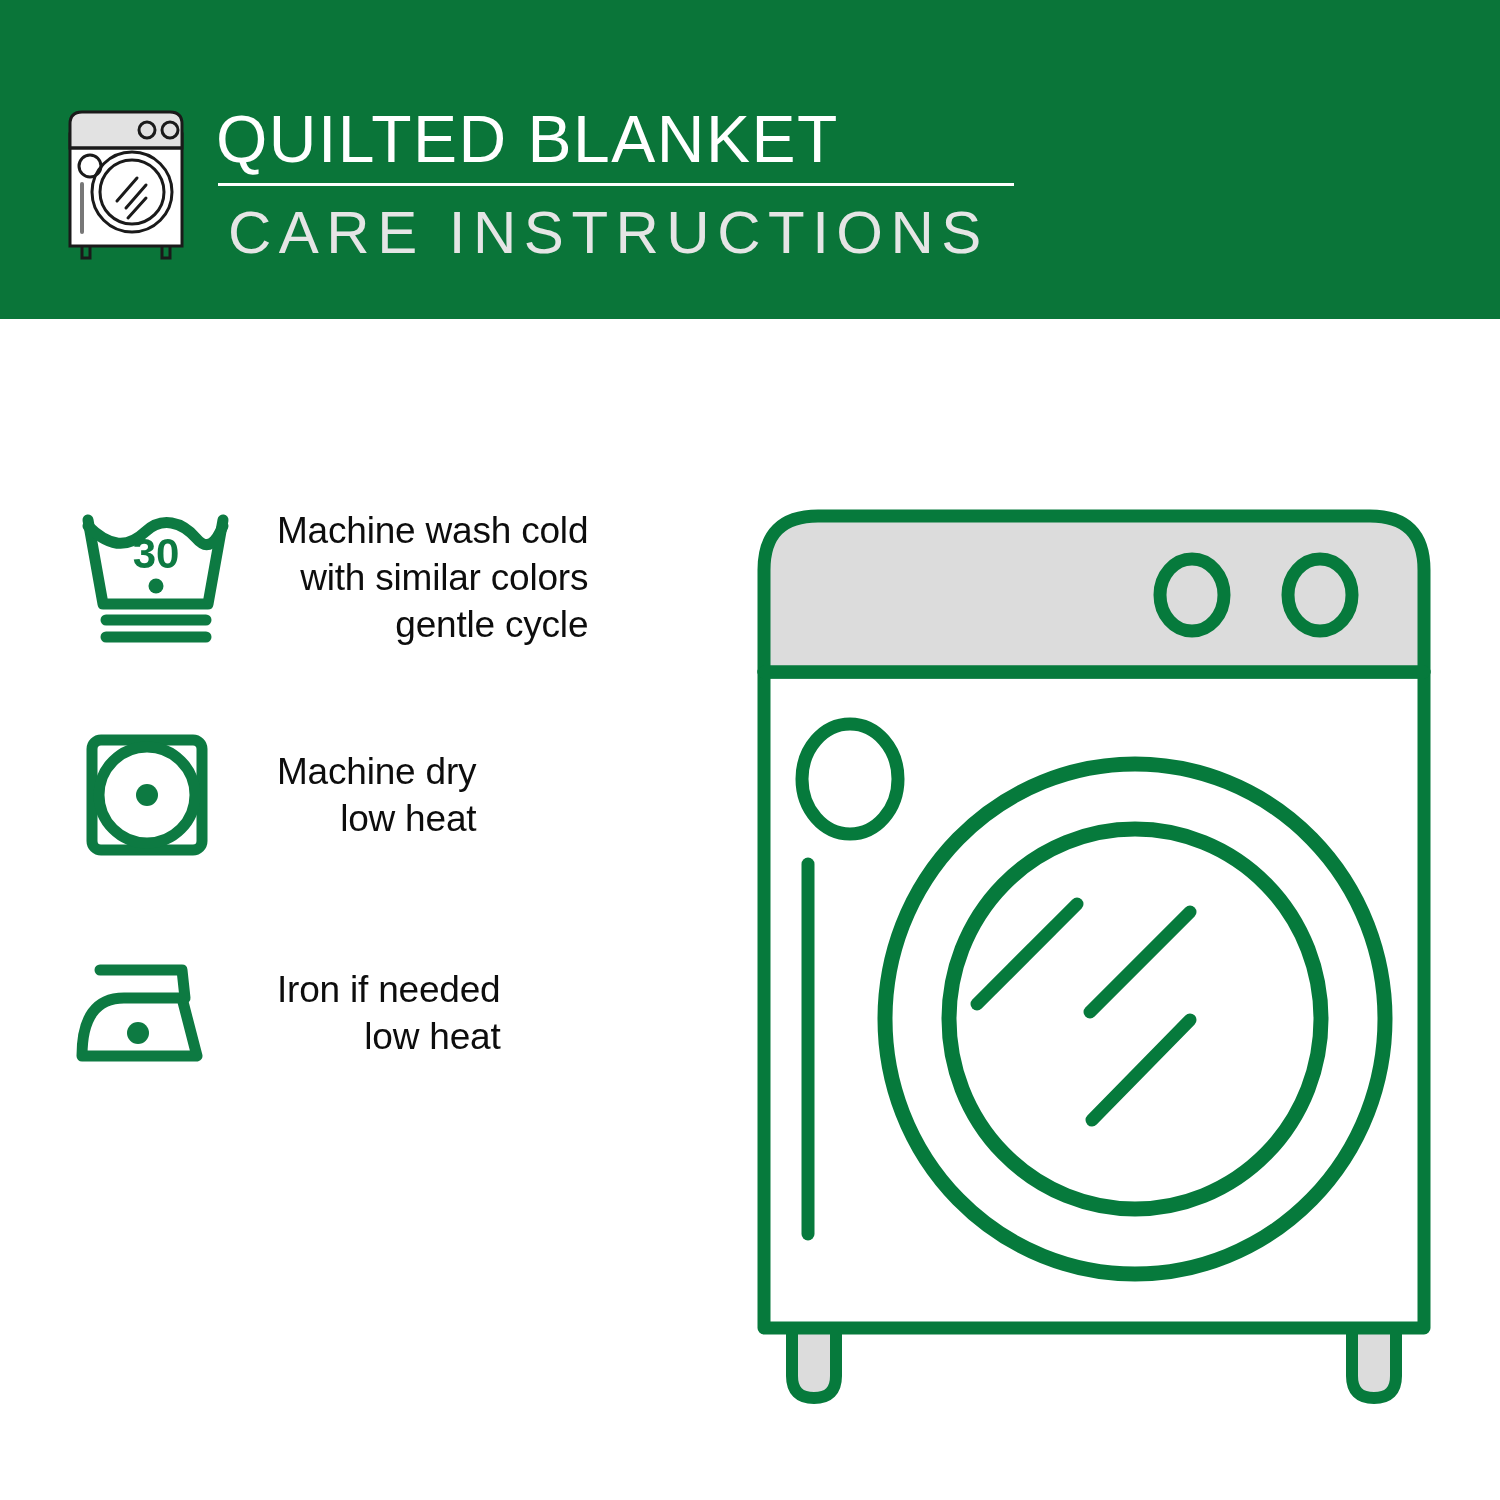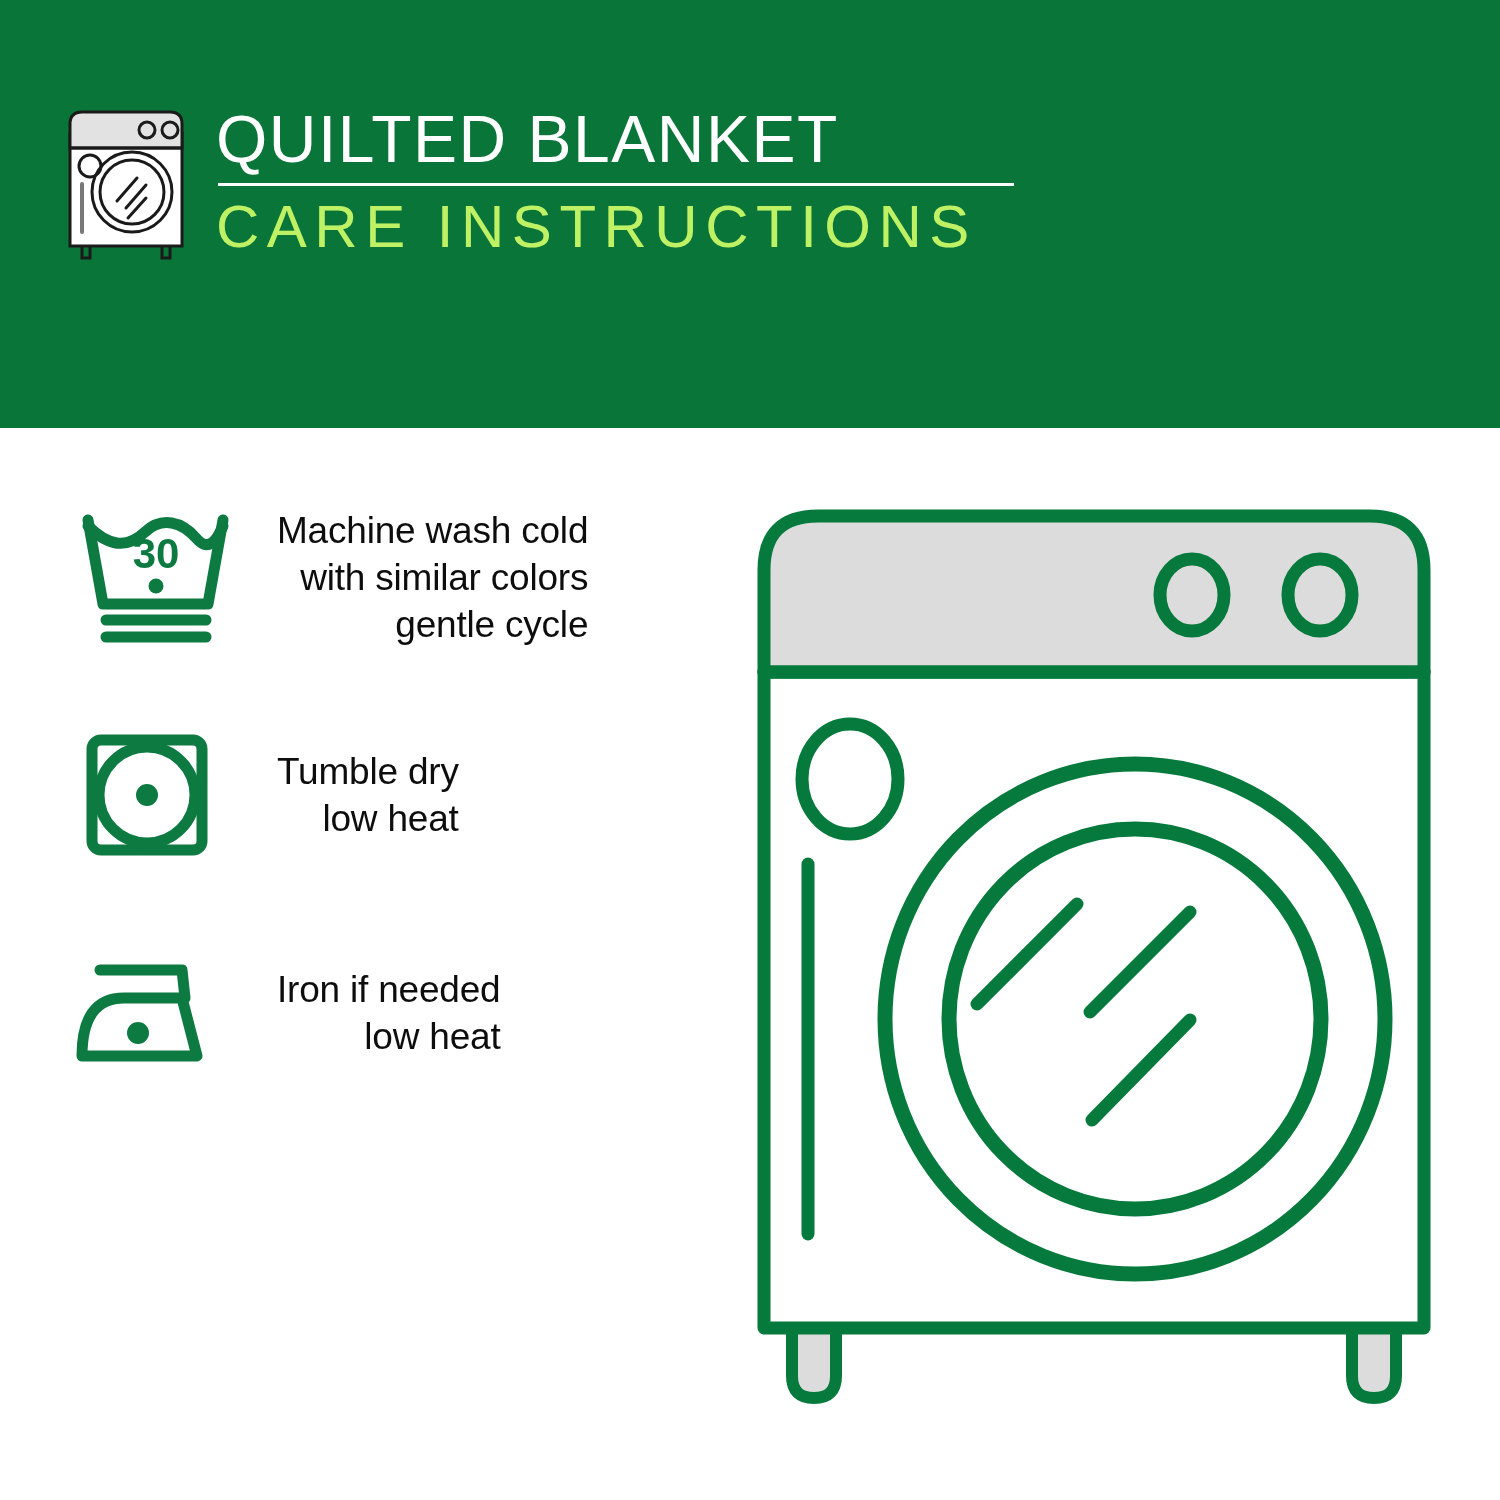--- a/index.html
+++ b/index.html
@@ -18,21 +18,21 @@
     background: #ffffff;
     overflow: hidden;
   }
 
   
   .header {
     position: absolute;
     left: 0;
     top: 0;
     width: 1500px;
-    height: 428px;
+    height: 319px;
     background: #0a7539;
   }
   .header-logo {
     position: absolute;
     left: 60px;
     top: 104px;
     width: 132px;
     height: 160px;
   }
   .header-text-block {
@@ -55,25 +55,25 @@
   .title-rule {
     width: 796px;
     height: 3px;
     background: #ffffff;
     margin: 5px 0 6px 2px;
   }
   .title-sub {
     font-family: "Liberation Sans", sans-serif;
     font-size: 60px;
     font-weight: 300;
-    color: #bef264;
+    color: #e5e5e5;
     letter-spacing: 7.5px;
     line-height: 70px;
     white-space: nowrap;
-    margin: 0;
+    margin: 12px;
     padding: 0;
   }
 
   
   .content {
     position: absolute;
     left: 0;
     top: 357px;
     width: 1500px;
     height: 1143px;
@@ -191,21 +191,21 @@
       <div class="care-row">
         <div class="care-symbol">
           <svg viewBox="0 0 175 155" width="175" height="155" aria-hidden="true">
             <g fill="none" stroke="#0d7a42" stroke-width="11" stroke-linejoin="round">
               <rect x="22" y="22" width="110" height="110" rx="9" ry="9"></rect>
               <circle cx="77" cy="77" r="48"></circle>
             </g>
             <circle cx="77" cy="77" r="11" fill="#0d7a42"></circle>
           </svg>
         </div>
-        <div class="care-label">Tumble dry
+        <div class="care-label">Machine dry
 low heat</div>
       </div>
 
       <div class="care-row">
         <div class="care-symbol">
           <svg viewBox="0 0 175 155" width="175" height="155" aria-hidden="true">
             <g fill="none" stroke="#0d7a42" stroke-width="11" stroke-linecap="round" stroke-linejoin="round">
 
               <path d="M12 120 Q12 62 54 62 L112 62 L127 120 Z"></path>
 

